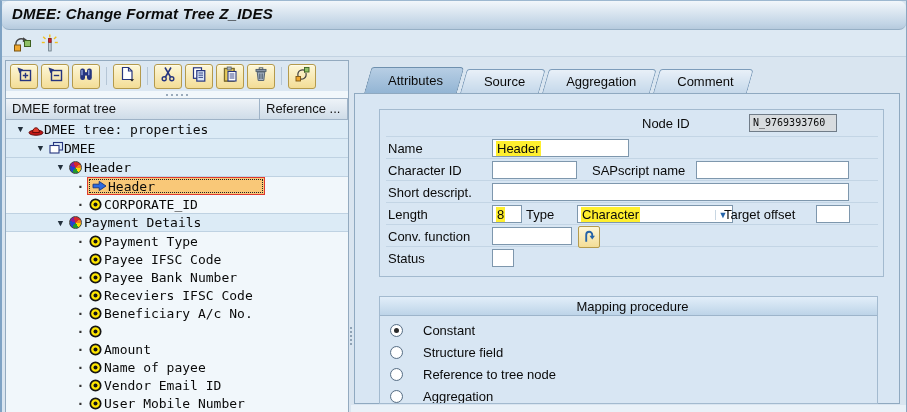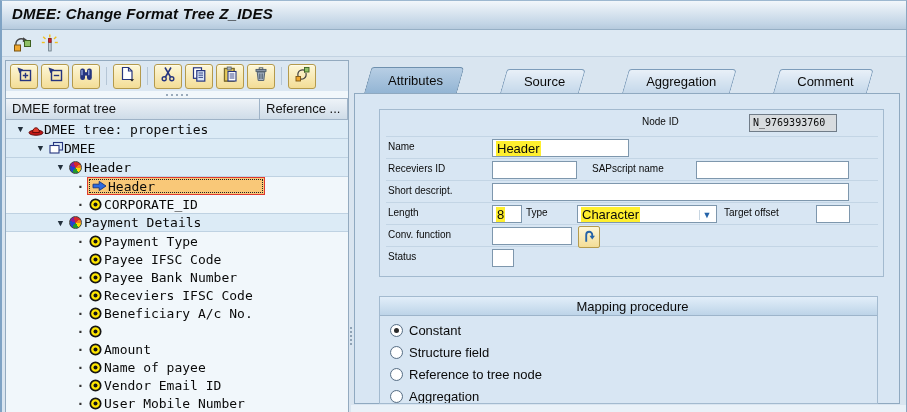--- a/index.html
+++ b/index.html
@@ -2,21 +2,21 @@
 <html><head>
 <meta charset="utf-8">
 <style>
   html,body{margin:0;padding:0;}
   body{font-family:"Liberation Sans",sans-serif;background:#b9c9d9;}
   #root{position:relative;width:907px;height:412px;background:#d9e5f0;overflow:hidden;
         border-left:2px solid #7fa3c4;border-top:1px solid #9db8d0;border-right:1px solid #8aa6c0;box-sizing:border-box;}
 
   
   #titlebar{position:absolute;left:0;top:0;width:100%;height:28px;
-    background:linear-gradient(#f2f7fb,#c3d5e6 80%,#b6cadd);border-bottom:1px solid #96afc5;}
+    background:linear-gradient(#f2f7fb,#c3d5e6 80%,#b6cadd);border-bottom:1px solid #96afc5;border-radius:7px;}
   #titlebar .t{position:absolute;left:10px;top:4px;font-size:15px;font-weight:bold;font-style:italic;color:#0a0a0a;letter-spacing:.2px;}
 
   
   #appbar{position:absolute;left:0;top:29px;width:100%;height:26px;background:#dde9f3;border-bottom:1px solid #c3d3e2;}
   .appico{position:absolute;top:4px;width:20px;height:18px;cursor:pointer;}
 
   
   #left-panel{position:absolute;left:3px;top:59px;width:344px;height:353px;background:#f1f7fb;
     border:1px solid #93aabf;box-sizing:border-box;display:flex;flex-direction:column;}
   .panel-toolbar{height:30px;background:#dbe7f2;display:flex;align-items:center;padding:0 4px;gap:3px;flex:0 0 auto;}
@@ -42,51 +42,51 @@
     background:conic-gradient(#d62a2a 0 55deg,#f08020 55deg 100deg,#ffd900 100deg 150deg,#1f9a30 150deg 215deg,#2244cc 215deg 285deg,#8a1a9a 285deg 340deg,#d62a2a 340deg);}
   .selwrap{display:inline-flex;width:178px;background:#f9c878;border:1px solid #df382e;box-sizing:border-box;height:18px;}
   .selinner{flex:1;display:inline-flex;align-items:center;border:1px dotted #222;margin:1px;padding-left:1px;overflow:hidden;}
 
   
   #vsplit{position:absolute;left:347px;top:326px;width:4px;height:22px;display:flex;flex-direction:column;gap:2px;align-items:center;cursor:col-resize;}
   #vsplit i{width:2px;height:2px;background:#8fa3b5;display:block;}
 
   
   #right-panel{position:absolute;left:352px;top:59px;width:551px;height:353px;}
-  #tabstrip{position:absolute;left:10px;top:7px;height:26px;display:flex;align-items:flex-end;z-index:3;gap:40px;}
+  #tabstrip{position:absolute;left:10px;top:7px;height:26px;display:flex;align-items:flex-end;z-index:3;}
   .tab{position:relative;height:24px;padding:0 14px 0 24px;margin-right:3px;display:flex;align-items:center;cursor:pointer;font-size:13px;color:#0a0a0a;}
   .tab::before{content:"";position:absolute;inset:0;border:1px solid #7d9cba;border-bottom:none;border-radius:3px 4px 0 0;
     background:linear-gradient(#e8f0f8,#c5d8ea);transform:skewX(-16deg);transform-origin:bottom left;}
   .tab.active{height:26px;}
   .tab.active::before{background:linear-gradient(#b7cee4,#93b5d4);border-color:#6f90ae;}
   .tab span{position:relative;z-index:1;}
   #tab-content{position:absolute;left:0;top:33px;width:546px;height:311px;background:#d8e6f3;
     border:1px solid #8fa9c0;box-sizing:border-box;z-index:2;}
   #bottom-strip{position:absolute;left:-3px;top:345px;width:558px;height:8px;background:#e9f1f8;}
 
   
   .groupbox{position:absolute;border:1px solid #a3bacf;box-sizing:border-box;background:#d8e6f3;}
   #group1{left:24px;top:15px;width:505px;height:168px;}
   #mapping{left:24px;top:202px;width:499px;height:108px;overflow:hidden;text-align:center;}
-  .flabel{position:absolute;font-size:10px;color:#0a0a0a;white-space:nowrap;}
+  .flabel{position:absolute;font-size:13px;color:#0a0a0a;white-space:nowrap;}
   .fld{position:absolute;height:18px;background:#fff;border:1px solid #7e97ad;box-sizing:border-box;
     font-size:13px;color:#0a0a0a;padding:1px 2px 0 3px;overflow:hidden;white-space:nowrap;}
   .fld.ro{background:#d8dcdf;border-color:#707c88;font-family:"DejaVu Sans Mono","Liberation Mono",monospace;font-size:10px;padding-top:2px;}
   .mark{background:#ffef2e;padding:0 1px;}
   .sepline{position:absolute;left:6px;width:492px;height:1px;background:#c3d5e5;}
   .combo{display:flex;align-items:center;}
   .combo .val{flex:1;overflow:hidden;}
   .combo .dd{flex:0 0 14px;text-align:center;color:#2563a8;font-size:9px;border-left:1px solid #c8d6e2;cursor:pointer;}
   .iconbtn{position:absolute;width:20px;height:20px;border:1px solid #b49a4c;border-radius:2px;
     background:linear-gradient(#fdf7d8,#f3dd96);display:flex;align-items:center;justify-content:center;cursor:pointer;}
 
   
   .gb-title{height:19px;background:linear-gradient(#e2eef9,#bdd4e8);border-bottom:1px solid #9db4ca;
     font-size:13px;color:#0a0a0a;padding:2px 0 0 8px;box-sizing:border-box;}
-  .radio-row{display:flex;align-items:center;gap:6px;margin:7px 0 0 10px;font-size:13px;color:#0a0a0a;cursor:pointer;height:15px;}
+  .radio-row{display:flex;align-items:center;gap:20px;margin:7px 0 0 10px;font-size:13px;color:#0a0a0a;cursor:pointer;height:15px;}
   .radio{width:13px;height:13px;border-radius:50%;border:1px solid #5a7086;background:radial-gradient(#ffffff 55%,#dfe8ef);
     box-sizing:border-box;display:inline-flex;align-items:center;justify-content:center;}
   .radio.checked::after{content:"";width:5px;height:5px;border-radius:50%;background:#2b2b2b;}
 </style>
 </head>
 <body>
 
 <div id="root">
 
   <div id="titlebar">
@@ -399,32 +399,32 @@
         <div class="sepline" style="top:92px"></div>
         <div class="sepline" style="top:114px"></div>
         <div class="sepline" style="top:136px"></div>
 
         <div class="flabel" style="left:262px;top:6px">Node ID</div>
         <div class="fld ro" style="left:369px;top:4px;width:88px">N_9769393760</div>
 
         <div class="flabel" style="left:8px;top:31px">Name</div>
         <div class="fld" style="left:112px;top:29px;width:137px"><span class="mark">Header</span></div>
 
-        <div class="flabel" style="left:8px;top:53px">Receviers ID</div>
+        <div class="flabel" style="left:8px;top:53px">Character ID</div>
         <div class="fld" style="left:112px;top:51px;width:85px"></div>
         <div class="flabel" style="left:212px;top:53px">SAPscript name</div>
         <div class="fld" style="left:316px;top:51px;width:153px"></div>
 
         <div class="flabel" style="left:8px;top:75px">Short descript.</div>
         <div class="fld" style="left:112px;top:73px;width:357px"></div>
 
         <div class="flabel" style="left:8px;top:97px">Length</div>
         <div class="fld" style="left:112px;top:95px;width:30px"><span class="mark">8</span></div>
         <div class="flabel" style="left:146px;top:97px">Type</div>
-        <div class="fld combo" style="left:197px;top:95px;width:140px">
+        <div class="fld combo" style="left:197px;top:95px;width:156px">
           <span class="val"><span class="mark">Character</span></span>
           <span class="dd">▼</span>
         </div>
         <div class="flabel" style="left:344px;top:97px">Target offset</div>
         <div class="fld" style="left:436px;top:95px;width:34px"></div>
 
         <div class="flabel" style="left:8px;top:119px">Conv. function</div>
         <div class="fld" style="left:112px;top:117px;width:80px"></div>
         <div class="iconbtn" style="left:198px;top:116px">
           <svg viewBox="0 0 16 16" width="15" height="15">

